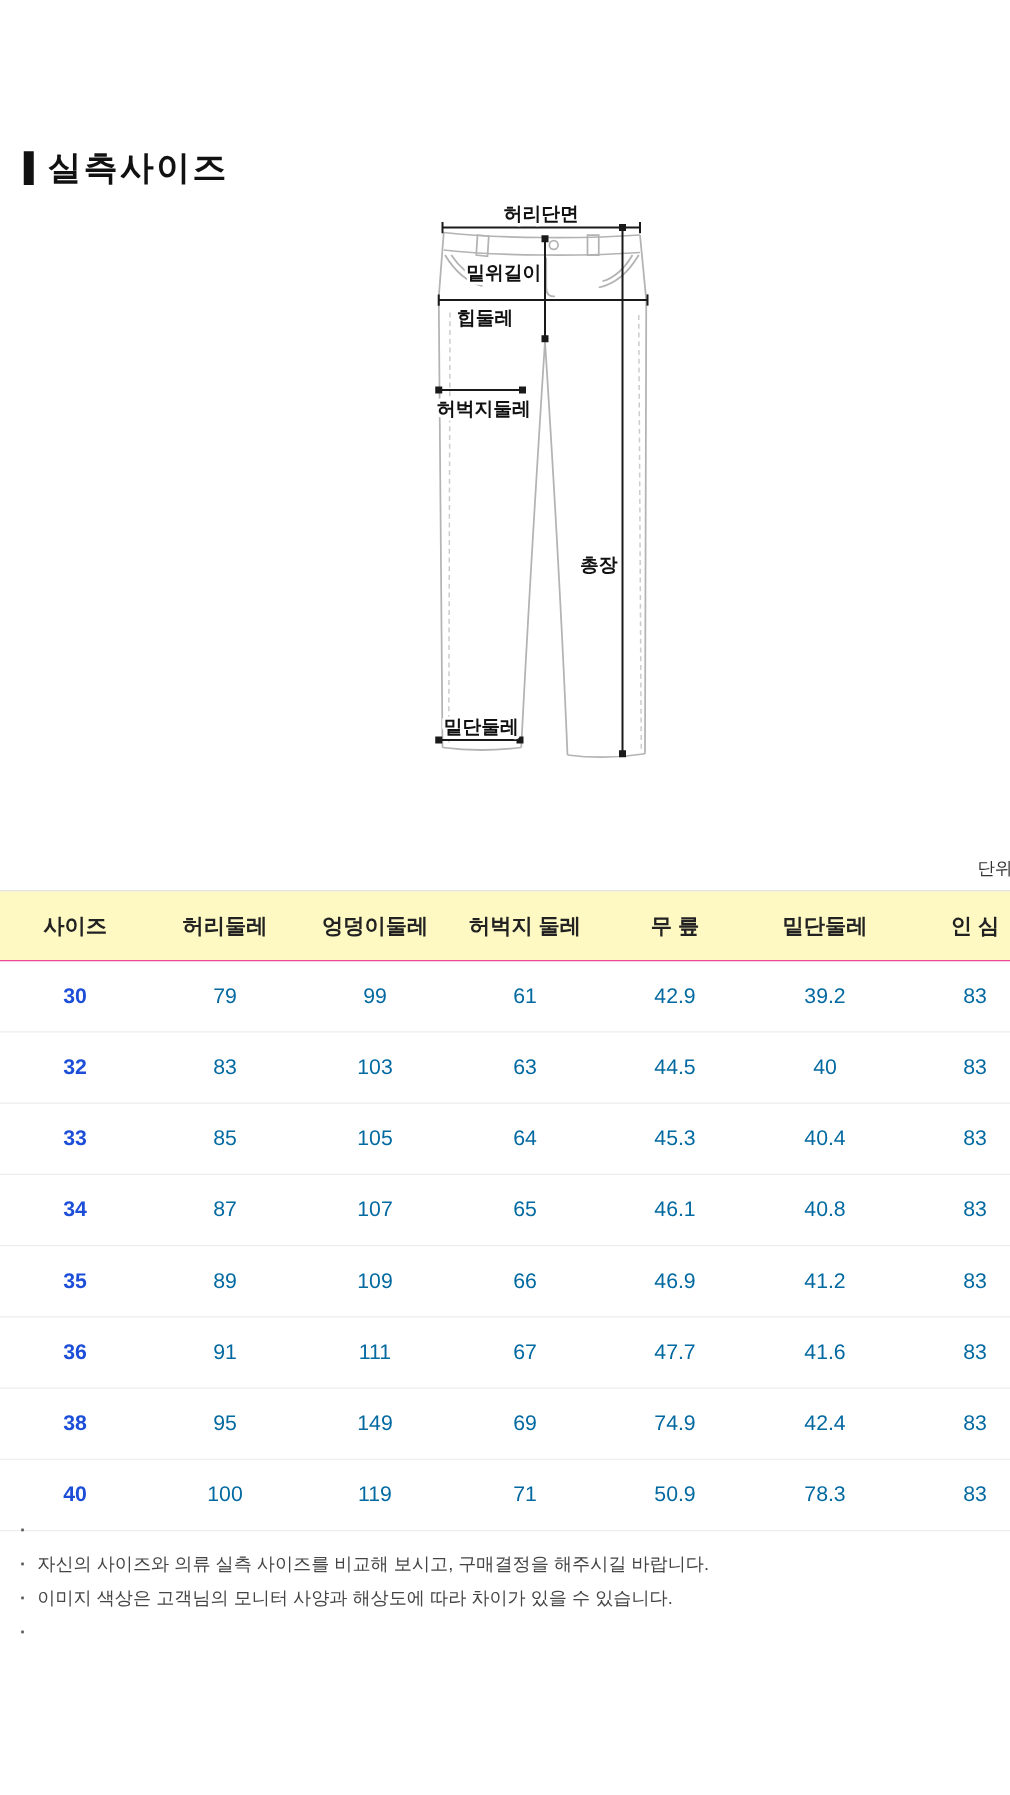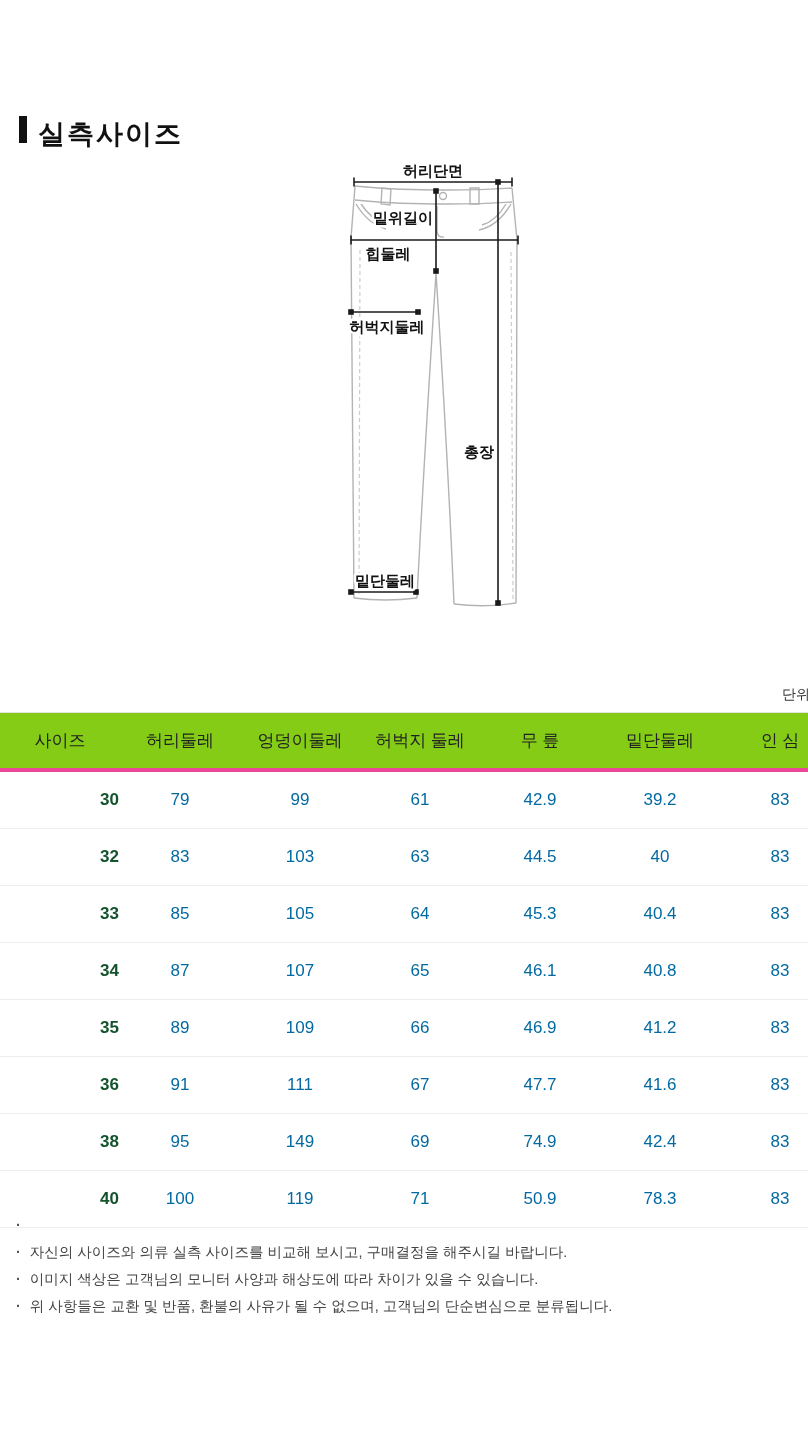--- a/index.html
+++ b/index.html
@@ -5,21 +5,21 @@
   html,body{margin:0;padding:0;}
   body{
     position:relative;
     width:808px;height:1436px;
     background:#ffffff;
     overflow:hidden;
     font-family:"Liberation Sans","DejaVu Sans",sans-serif;
     color:#222;
   }
   
-  .title-row{position:absolute;top:116px;left:19px;display:flex;gap:11px;}
+  .title-row{position:absolute;top:116px;left:19px;display:flex;align-items:center;gap:11px;}
   .title-bar{width:8px;height:27px;background:#111;}
   .title-text{font-size:27px;font-weight:700;color:#111;letter-spacing:2px;}
 
   
   .diagram{position:absolute;top:160px;left:330px;width:230px;height:462px;}
   .diagram svg{display:block;}
   .diag-label{
     font-family:"Liberation Sans","DejaVu Sans",sans-serif;
     font-size:15px;font-weight:600;fill:#111;
     paint-order:stroke;stroke:#ffffff;stroke-width:5px;stroke-linejoin:round;
@@ -28,31 +28,31 @@
   
   .unit-label{position:absolute;top:686px;left:782px;font-size:14px;color:#333;white-space:nowrap;}
 
   
   .size-table{
     position:absolute;top:712px;left:0;
     width:840px;border-collapse:collapse;table-layout:fixed;
     font-size:17px;text-align:center;
   }
   .size-table thead th{
-    background:#84cc16;
-    height:53px;font-weight:400;color:#222;
-    border-top:1px solid #e3e3e3;border-bottom:4px solid #ec4899;
+    background:#fef9c3;
+    height:53px;font-weight:700;color:#222;
+    border-top:1px solid #e3e3e3;border-bottom:1px solid #ec4899;
     vertical-align:middle;font-size:17px;
   }
   .size-table tbody td{
     height:54px;vertical-align:middle;
     border-bottom:1px solid #ededed;
     color:#0369a1;font-weight:400;
   }
-  .size-table tbody td:first-child{font-weight:700;color:#14532d;text-align:right;}
+  .size-table tbody td:first-child{font-weight:700;color:#1d4ed8;}
 
   
   .notes{position:absolute;top:1212px;left:16px;width:780px;margin:0;padding:0;}
   .notes li{list-style:none;display:flex;gap:9px;line-height:27px;font-size:14.5px;color:#444;}
   .notes .bullet{color:#555;font-weight:700;}
 </style>
 </head>
 <body>
 
 <div class="title-row">
@@ -221,15 +221,14 @@
     <li>
     <span class="bullet">·</span>
     <span>자신의 사이즈와 의류 실측 사이즈를 비교해 보시고, 구매결정을 해주시길 바랍니다.</span>
   </li>
     <li>
     <span class="bullet">·</span>
     <span>이미지 색상은 고객님의 모니터 사양과 해상도에 따라 차이가 있을 수 있습니다.</span>
   </li>
     <li>
     <span class="bullet">·</span>
-    <span>위 사항들은 교환 및 반품, 환불의 사유가 될 수 없으며, 고객님의 단순변심으로 분류됩니다.</span>
   </li>
   </ul>
 
 </body></html>

